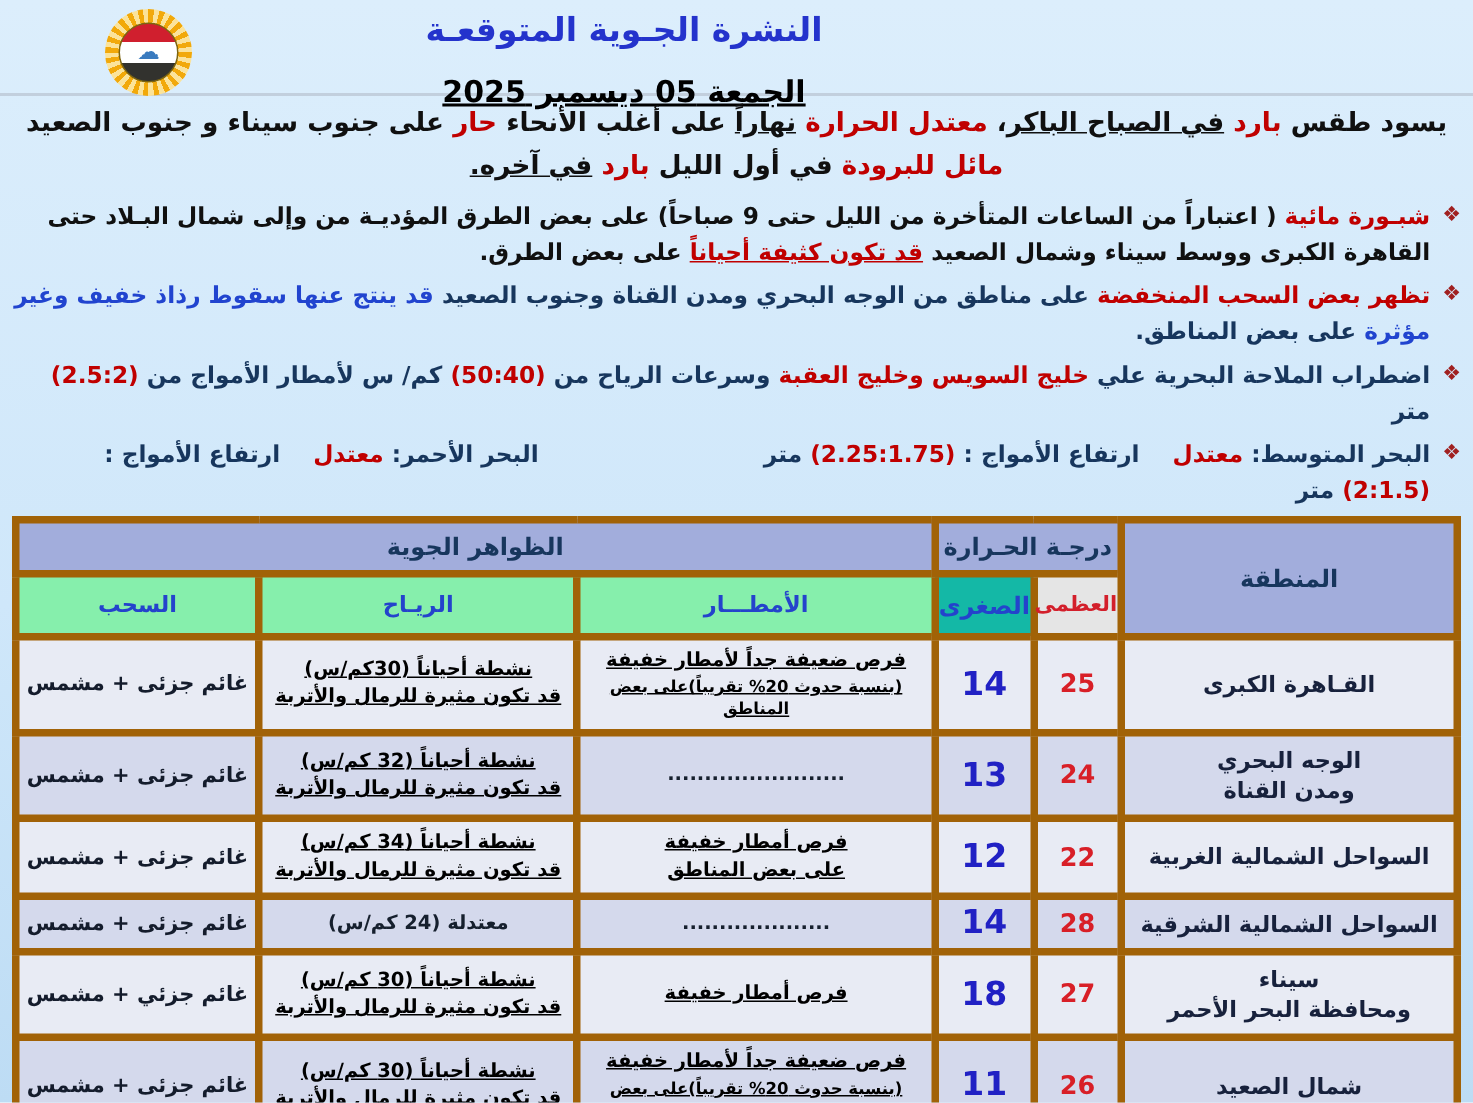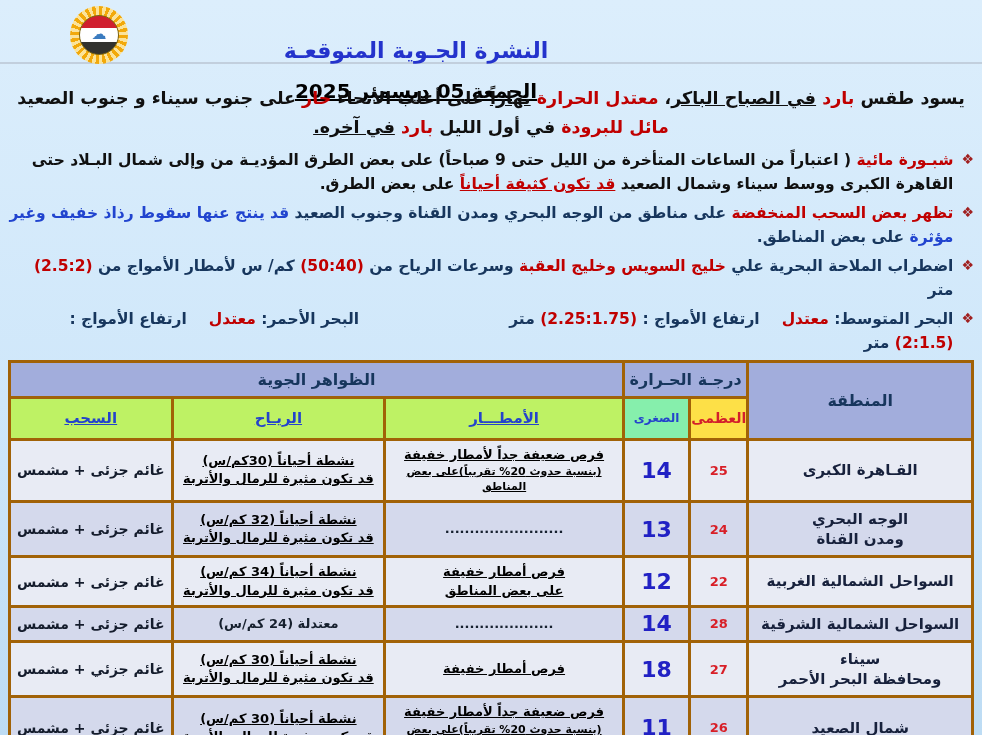--- a/index.html
+++ b/index.html
@@ -8,59 +8,59 @@
     font-family:"DejaVu Sans", sans-serif;
     background:linear-gradient(180deg,#dceefc 0%,#cfe7fa 55%,#bddcf4 100%);
     direction:rtl;
     font-weight:bold;
   }
   
   .top-header { display:flex; align-items:flex-start; justify-content:space-between;
     padding:6px 14px 2px 14px; height:64px; border-bottom:2px solid #c2cfdd; }
   .org-block { width:270px; text-align:center; color:#17365d; font-size:14.5px; line-height:1.6; padding-top:4px; }
   .title-block { text-align:center; padding-top:2px; }
-  .bulletin-title { color:#2433cc; font-size:22px;margin-top:30px; }
+  .bulletin-title { color:#2433cc; font-size:22px; }
   .bulletin-date { color:#000; font-size:20px; text-decoration:underline; margin-top:16px; }
   .logo { width:120px; display:flex; justify-content:flex-start; padding-right:6px; }
   .sun { width:58px; height:58px; border-radius:50%;
     background:repeating-conic-gradient(#f2a90a 0deg 7.5deg,#fbe39a 7.5deg 15deg);
     display:flex; align-items:center; justify-content:center; }
   .emblem { width:40px; height:40px; border-radius:50%; border:1px solid #7c6410; overflow:hidden;
     background:linear-gradient(180deg,#d01f2e 0 32%,#ffffff 32% 68%,#32322e 68% 100%);
     display:flex; align-items:center; justify-content:center; }
   .emblem .cloud { font-size:15px; color:#3a7bbf; line-height:1; margin-top:-2px; }
 
   
-  .intro { text-align:center; font-size:17.5px; line-height:1.65; padding:20px 8px 2px 8px; }
+  .intro { text-align:center; font-size:17.5px; line-height:1.65; padding:4px 8px 2px 8px; }
   .bullets { padding:4px 8px 0 8px; }
   .bullet-row { display:flex; align-items:flex-start; font-size:15.5px; line-height:1.55; margin-bottom:5px; }
   .bullet-marker { color:#a02020; font-size:14px; margin-left:8px; line-height:1.7; }
   .bullet-text { flex:1; }
 
   .seg.k  { color:#101010; }
   .seg.ku { color:#101010; text-decoration:underline; }
   .seg.r  { color:#c00000; }
   .seg.ru { color:#c00000; text-decoration:underline; }
   .seg.n  { color:#17365d; }
   .seg.b  { color:#2144cf; }
   .seg.ltr{ direction:ltr; unicode-bidi:isolate; }
   .seg.gap-sm { display:inline-block; width:22px; }
   .seg.gap-lg { display:inline-block; width:150px; }
 
   
   table.forecast { width:966px; margin:4px auto 0 auto; border-collapse:collapse; table-layout:fixed; }
-  table.forecast th, table.forecast td { border:3px solid #a16207; text-align:center; vertical-align:middle; }
+  table.forecast th, table.forecast td { border:5px solid #a16207; text-align:center; vertical-align:middle; }
   th.hdr-main { background:#a2addc; color:#17365d; font-size:16px; height:36px; }
-  th.hdr-sub-ph { background:#bef264; color:#2443cc; font-size:15px; height:42px;text-decoration:underline; }
-  th.hdr-min { background:#86efac; color:#2443cc; font-size:12px; }
-  th.hdr-max { background:#fde047; color:#d31f2b; font-size:14px; }
+  th.hdr-sub-ph { background:#86efac; color:#2443cc; font-size:15px; height:42px; }
+  th.hdr-min { background:#14b8a6; color:#2443cc; font-size:16px; }
+  th.hdr-max { background:#e5e5e5; color:#d31f2b; font-size:14px; }
   tr.row-odd  td { background:#e8ebf4; }
   tr.row-even td { background:#d4d9ec; }
   td.cell-region { color:#17213c; font-size:15px; line-height:1.35; padding:6px 4px; }
-  td.cell-max { color:#d81f27; font-size:13px; }
+  td.cell-max { color:#d81f27; font-size:17px; }
   td.cell-min { color:#2121c4; font-size:22px; }
   td.cell-rain, td.cell-wind { font-size:13px; line-height:1.4; padding:5px 3px; }
   .style-red  { color:#000000;text-decoration:underline; }
   .style-plain{ color:#16202e; }
   .rain-sub { font-size:11px; }
   td.cell-clouds { color:#141c2c; font-size:14px;margin-left:19px; }
 </style>
 </head>
 <body>
 

